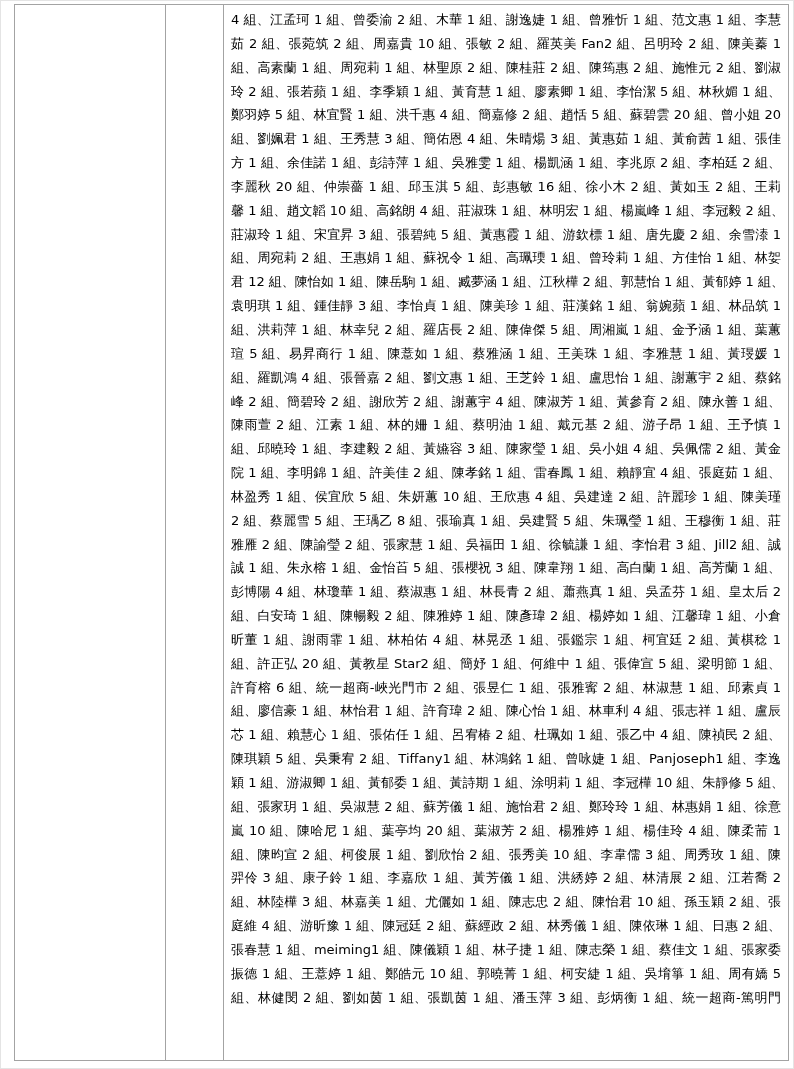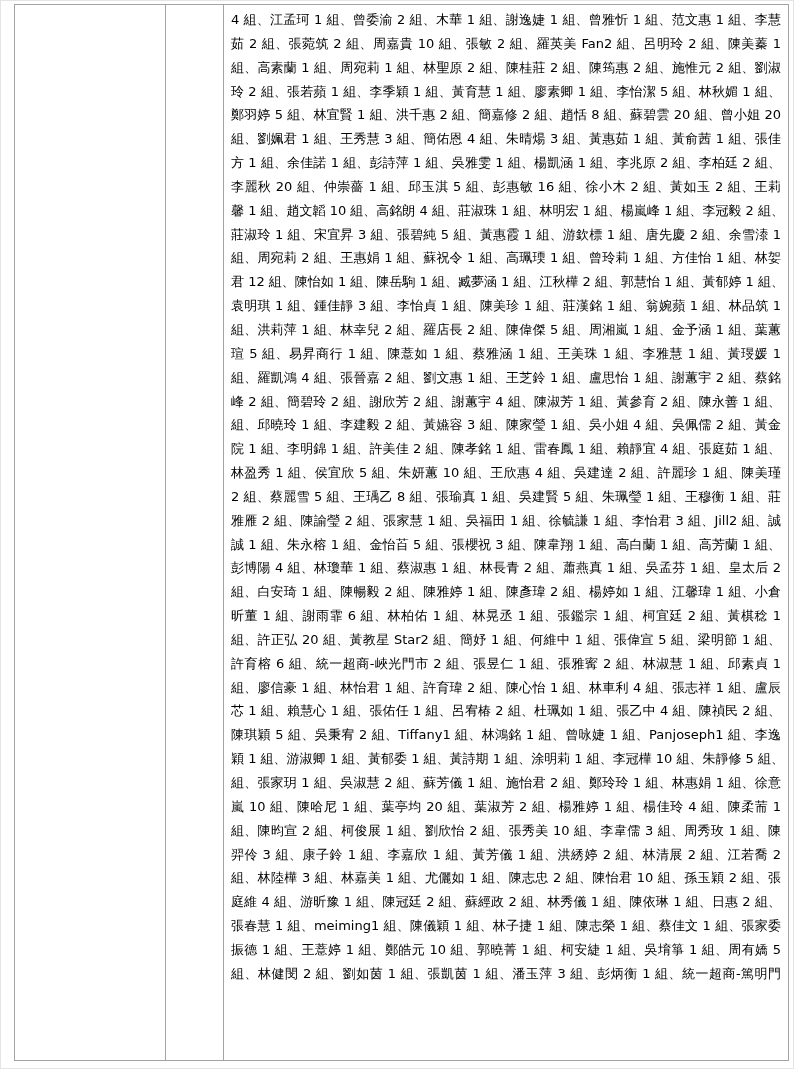--- a/index.html
+++ b/index.html
@@ -64,42 +64,43 @@
 
 <div class="page">
   <div class="names-table">
     <div class="cell cell-1"></div>
     <div class="cell cell-2"></div>
     <div class="cell cell-3">
         <div class="text-line">4 組、江孟珂 1 組、曾委渝 2 組、木華 1 組、謝逸婕 1 組、曾雅忻 1 組、范文惠 1 組、李慧</div>
         <div class="text-line">茹 2 組、張菀筑 2 組、周嘉貴 10 組、張敏 2 組、羅英美 Fan2 組、呂明玲 2 組、陳美蓁 1</div>
         <div class="text-line">組、高素蘭 1 組、周宛莉 1 組、林聖原 2 組、陳桂莊 2 組、陳筠惠 2 組、施惟元 2 組、劉淑</div>
         <div class="text-line">玲 2 組、張若蘋 1 組、李季穎 1 組、黃育慧 1 組、廖素卿 1 組、李怡潔 5 組、林秋媚 1 組、</div>
-        <div class="text-line">鄭羽婷 5 組、林宜賢 1 組、洪千惠 2 組、簡嘉修 2 組、趙恬 8 組、蘇碧雲 20 組、曾小姐 20</div>
+        <div class="text-line">鄭羽婷 5 組、林宜賢 1 組、洪千惠 4 組、簡嘉修 2 組、趙恬 5 組、蘇碧雲 20 組、曾小姐 20</div>
         <div class="text-line">組、劉姵君 1 組、王秀慧 3 組、簡佑恩 4 組、朱晴煬 3 組、黃惠茹 1 組、黃俞茜 1 組、張佳</div>
         <div class="text-line">方 1 組、余佳諾 1 組、彭詩萍 1 組、吳雅雯 1 組、楊凱涵 1 組、李兆原 2 組、李柏廷 2 組、</div>
         <div class="text-line">李麗秋 20 組、仲崇薔 1 組、邱玉淇 5 組、彭惠敏 16 組、徐小木 2 組、黃如玉 2 組、王莉</div>
         <div class="text-line">馨 1 組、趙文韜 10 組、高銘朗 4 組、莊淑珠 1 組、林明宏 1 組、楊嵐峰 1 組、李冠毅 2 組、</div>
         <div class="text-line">莊淑玲 1 組、宋宜昇 3 組、張碧純 5 組、黃惠霞 1 組、游欽標 1 組、唐先慶 2 組、余雪溙 1</div>
         <div class="text-line">組、周宛莉 2 組、王惠娟 1 組、蘇祝令 1 組、高珮瑌 1 組、曾玲莉 1 組、方佳怡 1 組、林妿</div>
         <div class="text-line">君 12 組、陳怡如 1 組、陳岳駒 1 組、臧夢涵 1 組、江秋樺 2 組、郭慧怡 1 組、黃郁婷 1 組、</div>
         <div class="text-line">袁明琪 1 組、鍾佳靜 3 組、李怡貞 1 組、陳美珍 1 組、莊漢銘 1 組、翁婉蘋 1 組、林品筑 1</div>
         <div class="text-line">組、洪莉萍 1 組、林幸兒 2 組、羅店長 2 組、陳偉傑 5 組、周湘嵐 1 組、金予涵 1 組、葉蕙</div>
         <div class="text-line">瑄 5 組、易昇商行 1 組、陳薏如 1 組、蔡雅涵 1 組、王美珠 1 組、李雅慧 1 組、黃琝媛 1</div>
         <div class="text-line">組、羅凱鴻 4 組、張晉嘉 2 組、劉文惠 1 組、王芝鈴 1 組、盧思怡 1 組、謝蕙宇 2 組、蔡銘</div>
         <div class="text-line">峰 2 組、簡碧玲 2 組、謝欣芳 2 組、謝蕙宇 4 組、陳淑芳 1 組、黃參育 2 組、陳永善 1 組、</div>
+        <div class="text-line">陳雨萱 2 組、江素 1 組、林的姍 1 組、蔡明油 1 組、戴元基 2 組、游子昂 1 組、王予慎 1</div>
         <div class="text-line">組、邱曉玲 1 組、李建毅 2 組、黃嬿容 3 組、陳家瑩 1 組、吳小姐 4 組、吳佩儒 2 組、黃金</div>
         <div class="text-line">院 1 組、李明錦 1 組、許美佳 2 組、陳孝銘 1 組、雷春鳳 1 組、賴靜宜 4 組、張庭茹 1 組、</div>
         <div class="text-line">林盈秀 1 組、侯宜欣 5 組、朱妍蕙 10 組、王欣惠 4 組、吳建達 2 組、許麗珍 1 組、陳美瑾</div>
         <div class="text-line">2 組、蔡麗雪 5 組、王瑀乙 8 組、張瑜真 1 組、吳建賢 5 組、朱珮瑩 1 組、王穆衡 1 組、莊</div>
         <div class="text-line">雅雁 2 組、陳諭瑩 2 組、張家慧 1 組、吳福田 1 組、徐毓謙 1 組、李怡君 3 組、Jill2 組、誠</div>
         <div class="text-line">誠 1 組、朱永榕 1 組、金怡苩 5 組、張櫻祝 3 組、陳韋翔 1 組、高白蘭 1 組、高芳蘭 1 組、</div>
         <div class="text-line">彭博陽 4 組、林瓊華 1 組、蔡淑惠 1 組、林長青 2 組、蕭燕真 1 組、吳孟芬 1 組、皇太后 2</div>
         <div class="text-line">組、白安琦 1 組、陳暢毅 2 組、陳雅婷 1 組、陳彥瑋 2 組、楊婷如 1 組、江馨瑋 1 組、小倉</div>
-        <div class="text-line">昕董 1 組、謝雨霏 6 組、林柏佑 1 組、林晃丞 1 組、張鑑宗 1 組、柯宜廷 2 組、黃棋稔 1</div>
+        <div class="text-line">昕董 1 組、謝雨霏 1 組、林柏佑 4 組、林晃丞 1 組、張鑑宗 1 組、柯宜廷 2 組、黃棋稔 1</div>
         <div class="text-line">組、許正弘 20 組、黃教星 Star2 組、簡妤 1 組、何維中 1 組、張偉宣 5 組、梁明節 1 組、</div>
         <div class="text-line">許育榕 6 組、統一超商-峽光門市 2 組、張昱仁 1 組、張雅寗 2 組、林淑慧 1 組、邱素貞 1</div>
         <div class="text-line">組、廖信豪 1 組、林怡君 1 組、許育瑋 2 組、陳心怡 1 組、林車利 4 組、張志祥 1 組、盧辰</div>
         <div class="text-line">芯 1 組、賴慧心 1 組、張佑任 1 組、呂宥椿 2 組、杜珮如 1 組、張乙中 4 組、陳禎民 2 組、</div>
         <div class="text-line">陳琪穎 5 組、吳秉宥 2 組、Tiffany1 組、林鴻銘 1 組、曾咏婕 1 組、Panjoseph1 組、李逸</div>
         <div class="text-line">穎 1 組、游淑卿 1 組、黃郁委 1 組、黃詩期 1 組、涂明莉 1 組、李冠樺 10 組、朱靜修 5 組、</div>
         <div class="text-line">組、張家玥 1 組、吳淑慧 2 組、蘇芳儀 1 組、施怡君 2 組、鄭玲玲 1 組、林惠娟 1 組、徐意</div>
         <div class="text-line">嵐 10 組、陳哈尼 1 組、葉亭均 20 組、葉淑芳 2 組、楊雅婷 1 組、楊佳玲 4 組、陳柔荋 1</div>
         <div class="text-line">組、陳昀宣 2 組、柯俊展 1 組、劉欣怡 2 組、張秀美 10 組、李韋儒 3 組、周秀玫 1 組、陳</div>
         <div class="text-line">羿伶 3 組、康子鈴 1 組、李嘉欣 1 組、黃芳儀 1 組、洪綉婷 2 組、林清展 2 組、江若喬 2</div>

